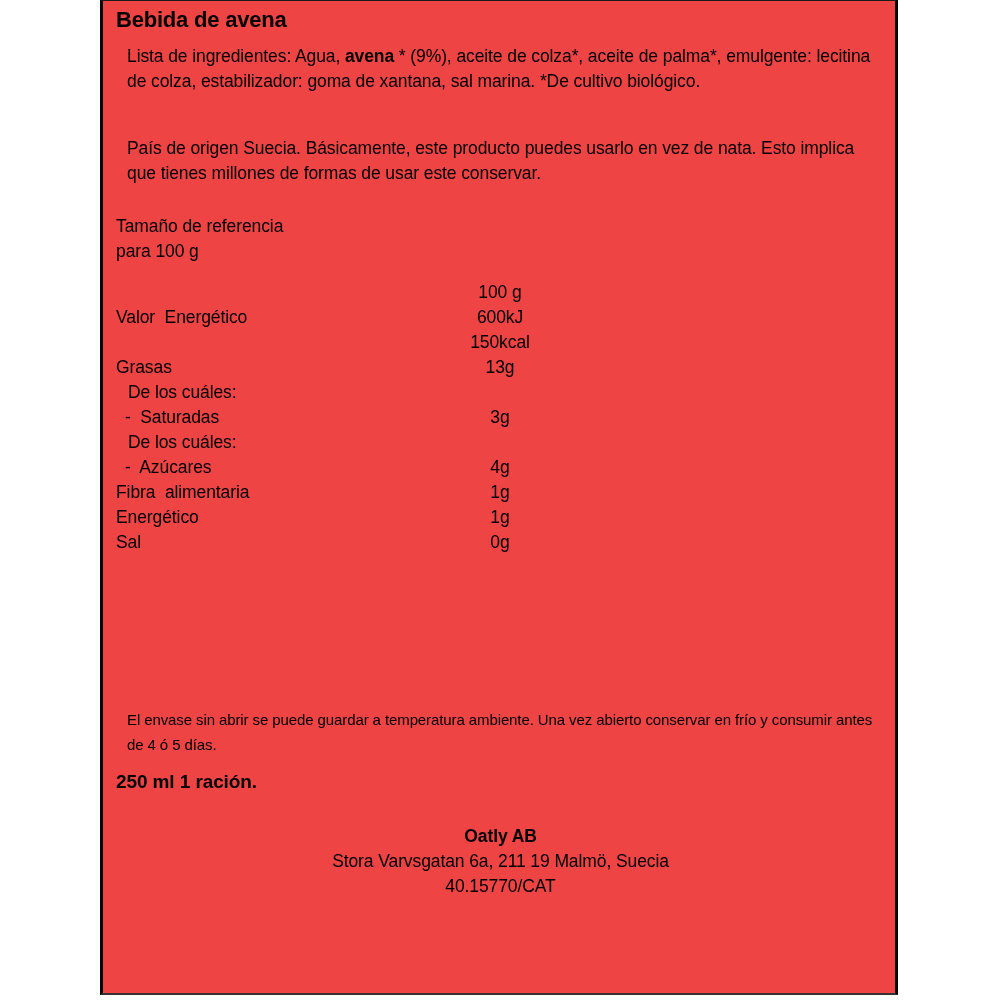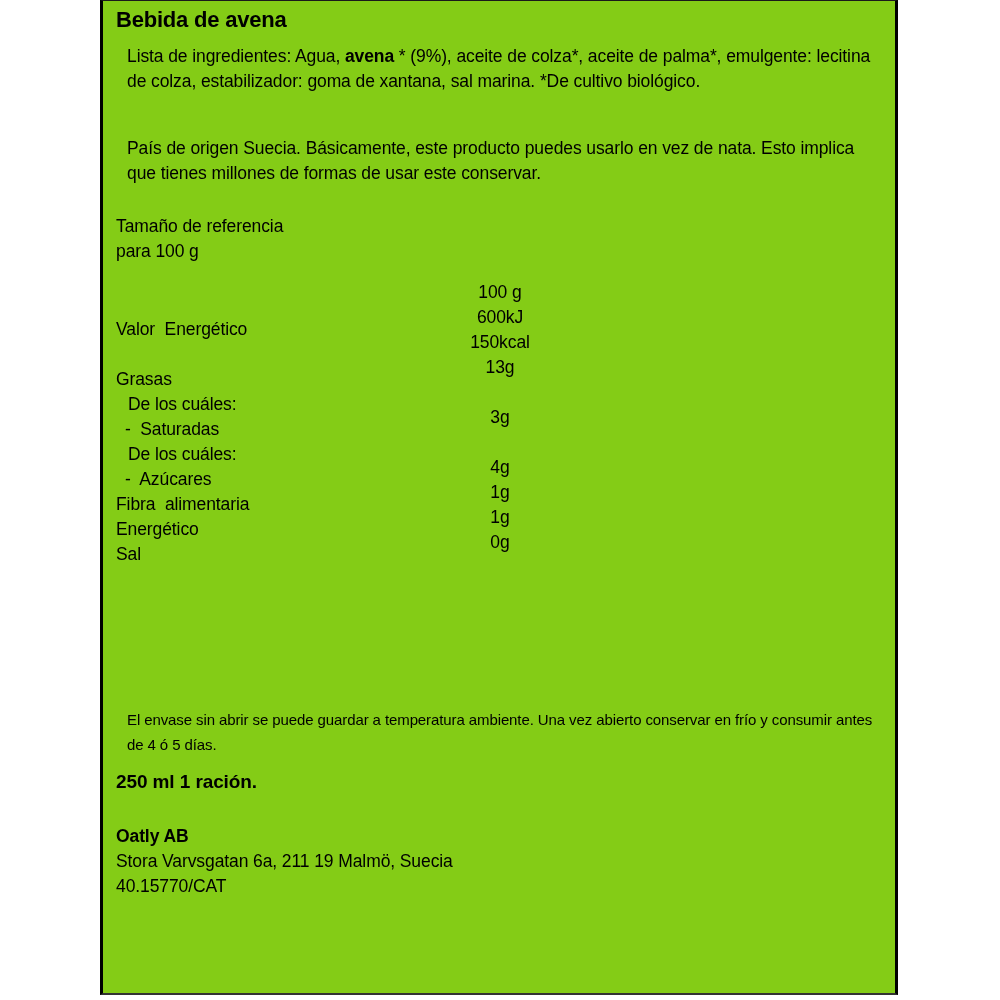--- a/index.html
+++ b/index.html
@@ -16,21 +16,21 @@
     overflow: hidden;
   }
 
   #label-frame {
     position: absolute;
     left: 100px;
     top: 0px;
     width: 798px;
     height: 995px;
     box-sizing: border-box;
-    background: #84cc16;
+    background: #ef4444;
     border-top: 1px solid #1a1a1a;
     border-bottom: 2px solid #333333;
     border-left: 3px solid #000000;
     border-right: 3px solid #000000;
   }
 
   #inner {
     position: absolute;
     left: 13px;
     top: 0px;
@@ -79,21 +79,21 @@
     position: relative;
     height: 25px;
     font-size: 17.5px;
     line-height: 25px;
     letter-spacing: -0.1px;
     white-space: pre;
   }
   .row .label {
     position: absolute;
     left: 0;
-    top: 12px;
+    top: 0;
   }
   .row .value {
     position: absolute;
     left: 304px;
     top: 0;
     width: 160px;
     text-align: center;
   }
   .row.sub .label { padding-left: 12px; }
   .row.subitem .label { padding-left: 9px; }
@@ -111,20 +111,21 @@
     line-height: 25px;
     letter-spacing: -0.1px;
     margin-top: 12px;
   }
 
   .company {
     margin-top: 30px;
     font-size: 17.5px;
     line-height: 25px;
     letter-spacing: -0.1px;
+    text-align: center;
   }
   .company .name { font-weight: bold; }
 </style>
 </head>
 <body>
 
 <div id="label-frame">
   <div id="inner">
 
     <div class="title">Bebida de avena</div>

